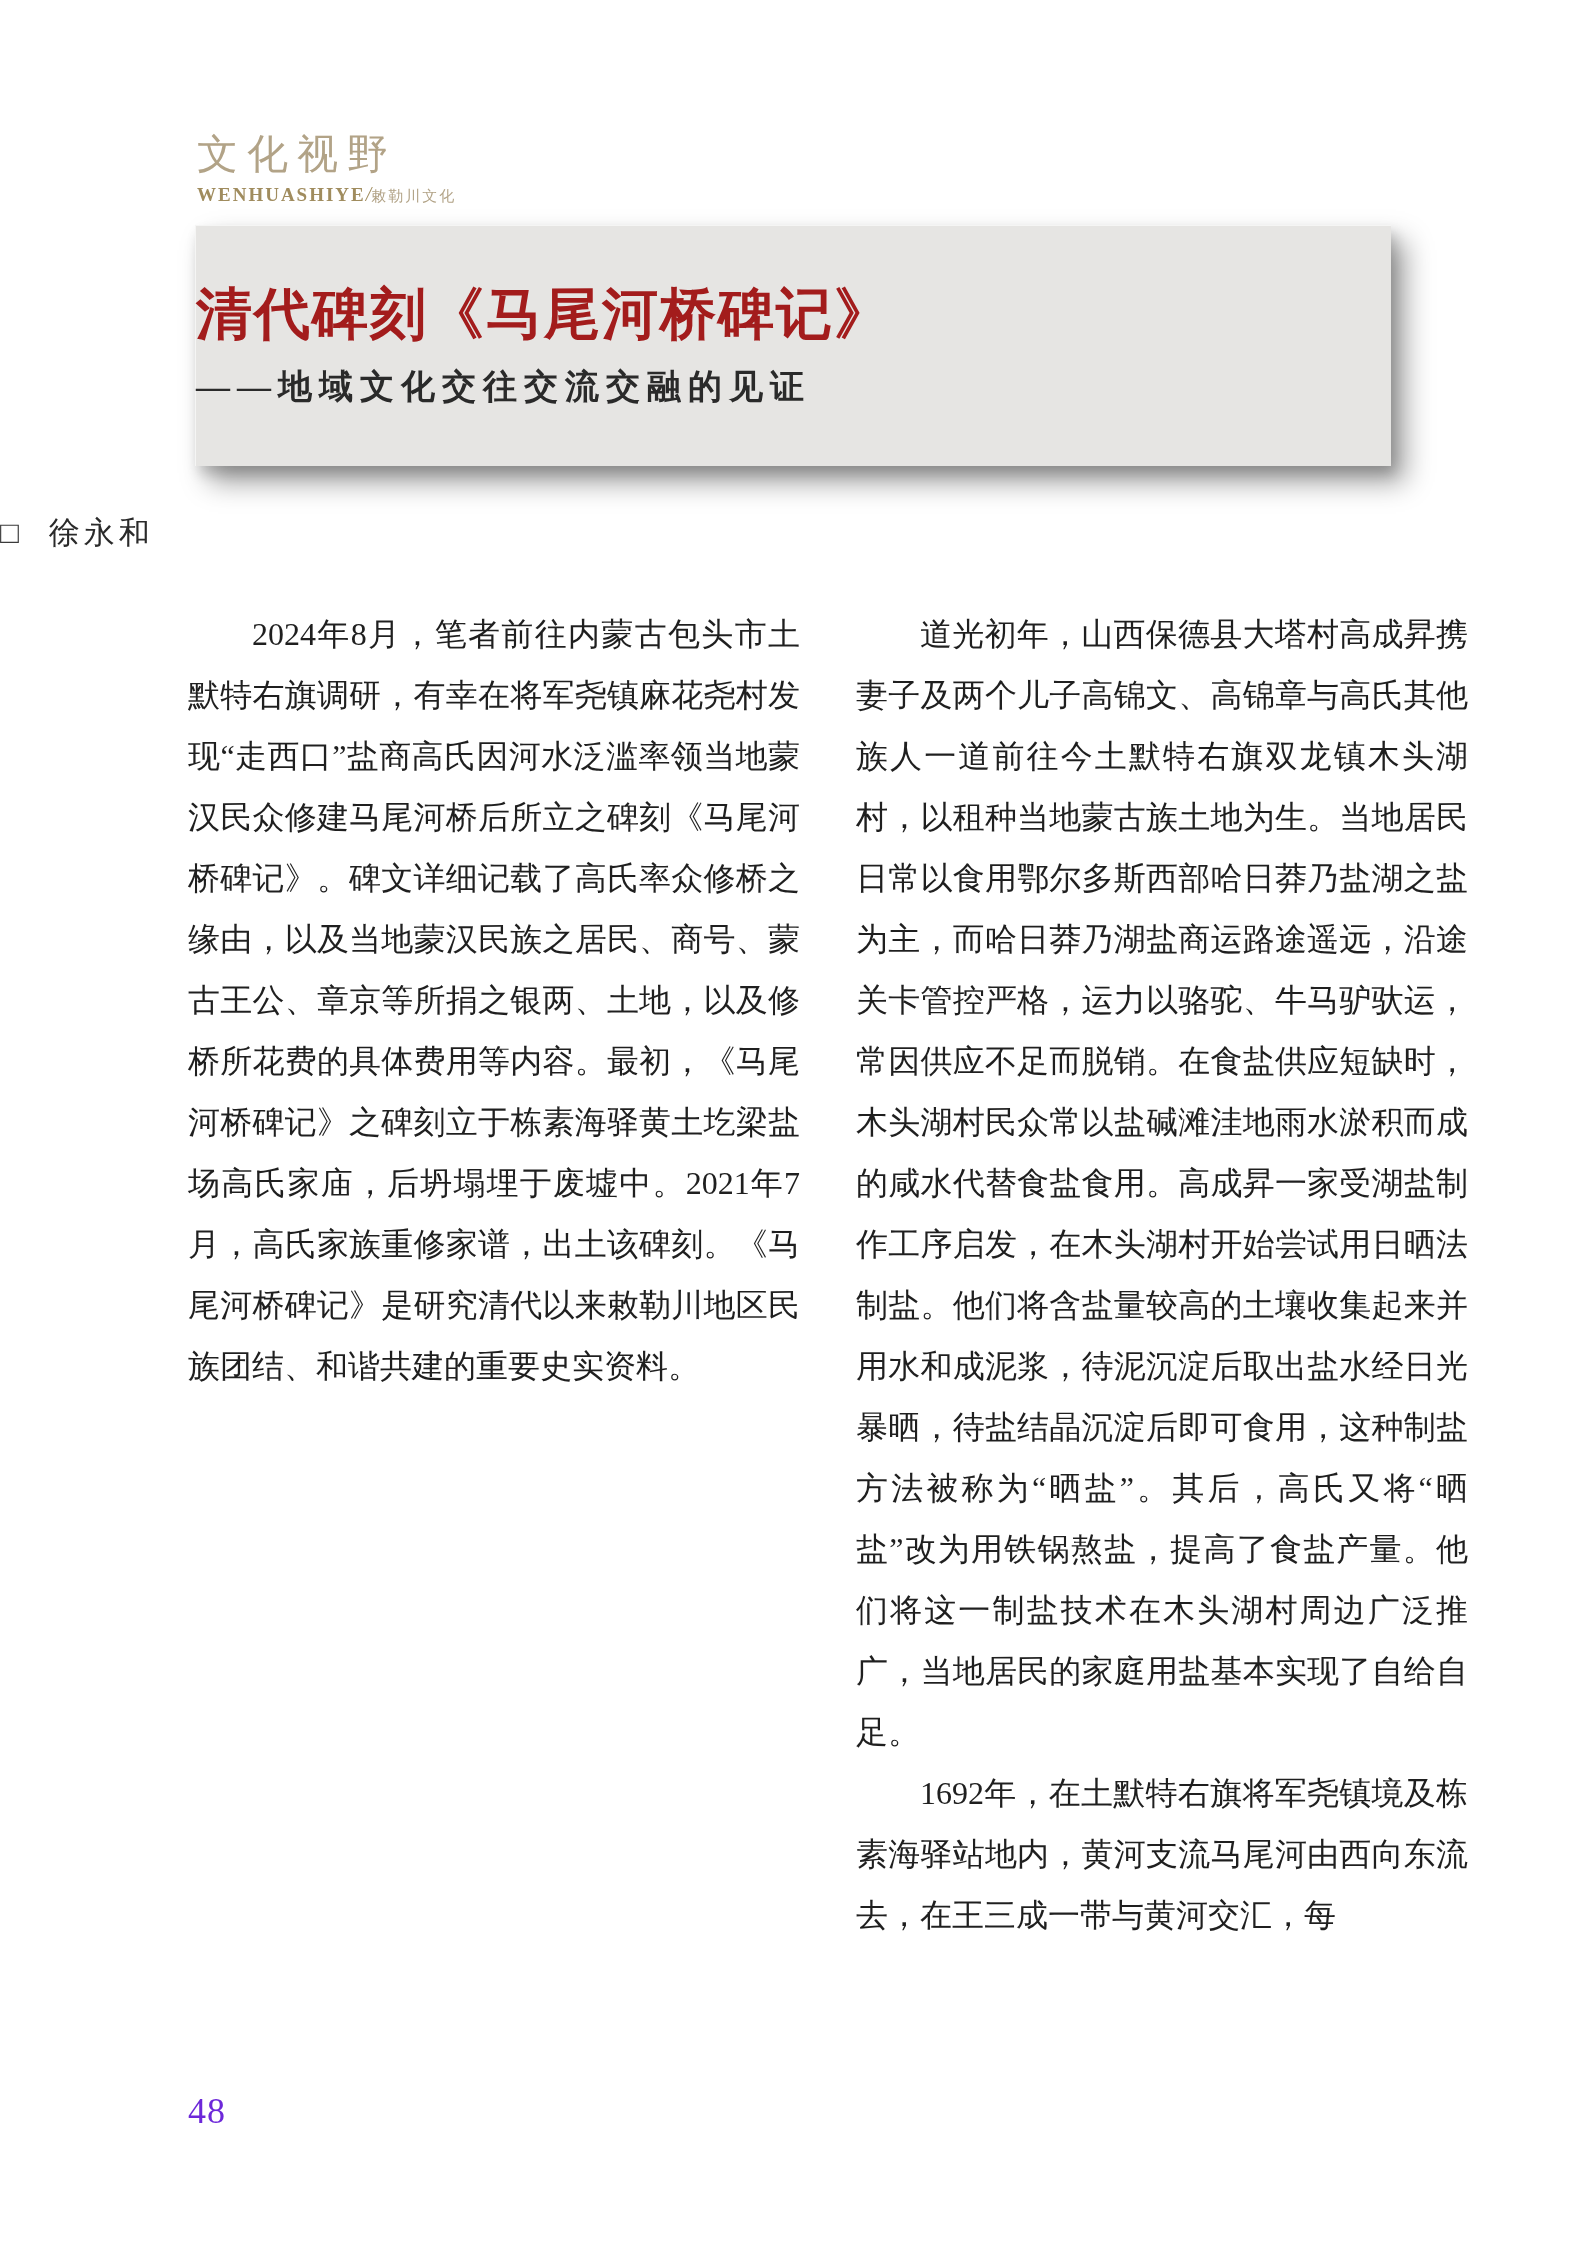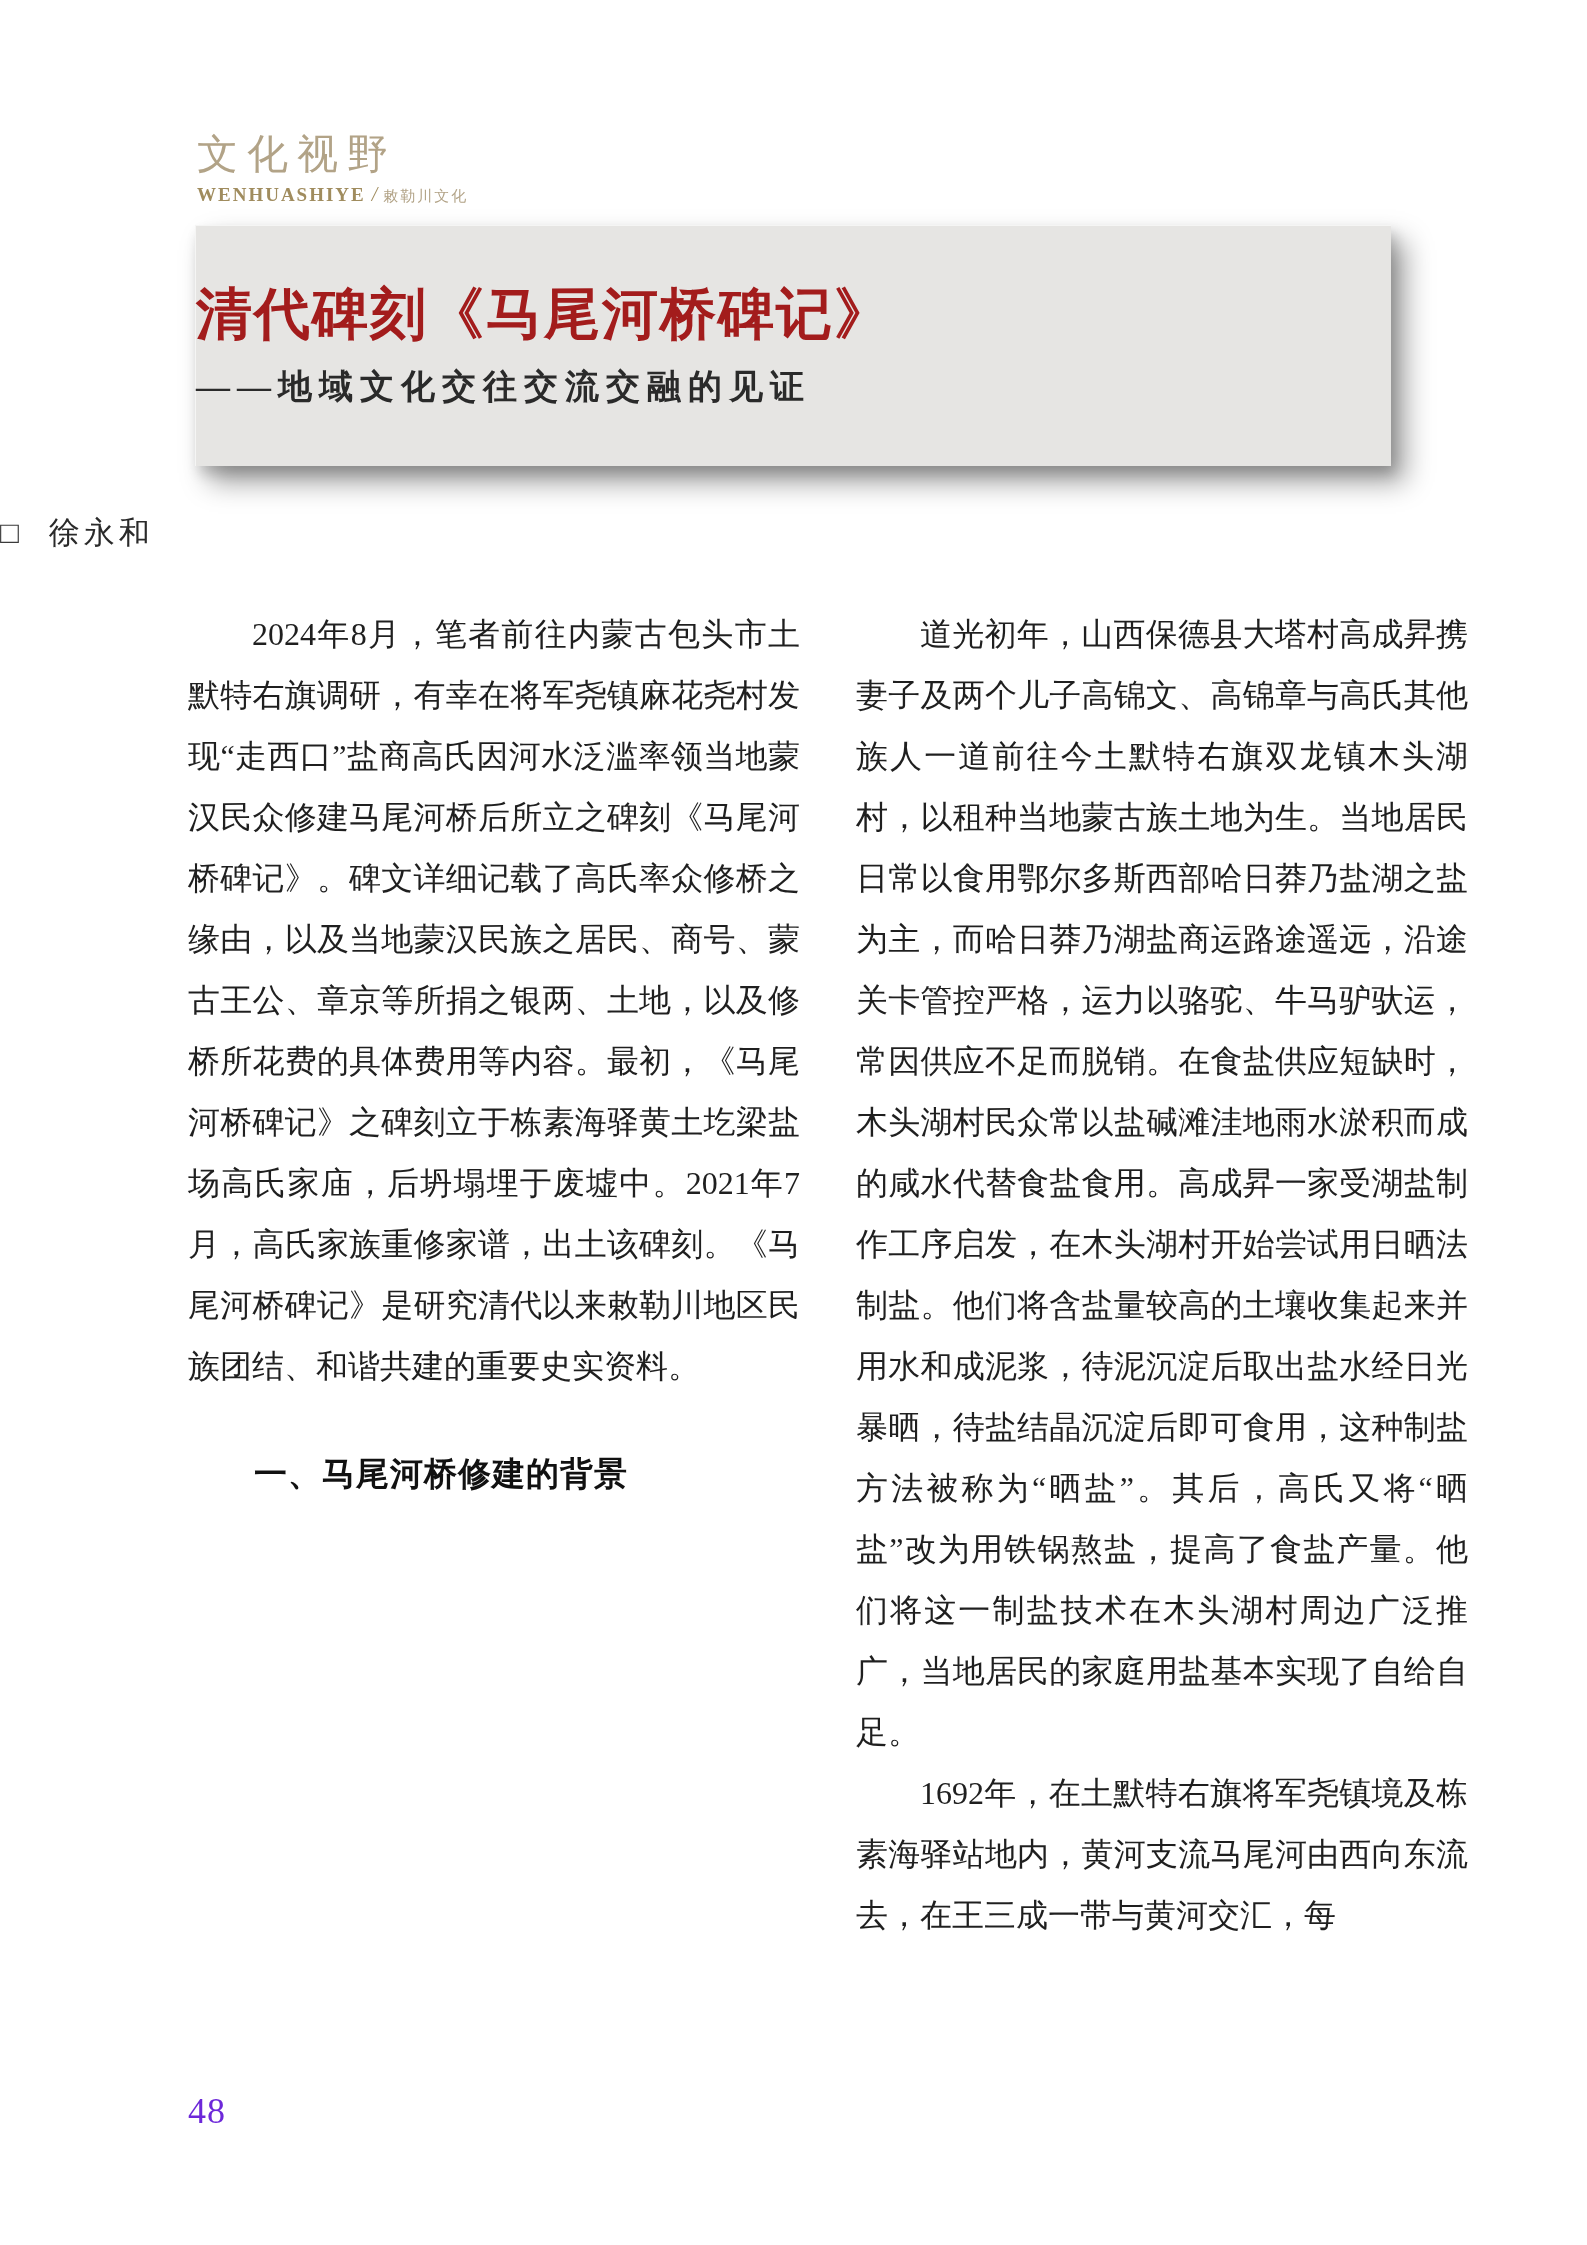--- a/index.html
+++ b/index.html
@@ -17,21 +17,21 @@
     color:var(--body-text);
   }
   .page{position:absolute;inset:0;background:#ffffff;}
 
   
   .masthead{position:absolute;left:197px;top:96px;}
   .masthead-title{
     font-size:41px;letter-spacing:9px;color:var(--masthead-gold);
     font-weight:400;line-height:1.1;margin-top:36px;
   }
-  .masthead-sub{margin-top:6px;display:flex;align-items:baseline;gap:6px;}
+  .masthead-sub{margin-top:6px;display:flex;align-items:baseline;gap:0;}
   .masthead-latin{
     font-size:19px;font-weight:700;letter-spacing:2px;color:var(--latin-gold);
   }
   .masthead-divider{font-size:20px;color:var(--latin-gold);font-style:italic;}
   .masthead-series{font-size:15px;letter-spacing:2px;color:var(--masthead-gold);}
 
   
   .banner{
     position:absolute;left:195px;top:225px;width:1196px;height:241px;
     background:var(--banner-bg);
@@ -99,21 +99,20 @@
     <h2 class="banner-subtitle">——地域文化交往交流交融的见证</h2>
   </section>
 
   <div class="byline">
     <span class="marker">□</span><span>徐永和</span>
   </div>
 
   <main class="article">
     <div class="col">
       <p class="para">2024年8月，笔者前往内蒙古包头市土默特右旗调研，有幸在将军尧镇麻花尧村发现“走西口”盐商高氏因河水泛滥率领当地蒙汉民众修建马尾河桥后所立之碑刻《马尾河桥碑记》。碑文详细记载了高氏率众修桥之缘由，以及当地蒙汉民族之居民、商号、蒙古王公、章京等所捐之银两、土地，以及修桥所花费的具体费用等内容。最初，《马尾河桥碑记》之碑刻立于栋素海驿黄土圪梁盐场高氏家庙，后坍塌埋于废墟中。2021年7月，高氏家族重修家谱，出土该碑刻。《马尾河桥碑记》是研究清代以来敕勒川地区民族团结、和谐共建的重要史实资料。</p>
-      <h3 class="section-heading">一、马尾河桥修建的背景</h3>
     </div>
     <div class="col">
       <p class="para">道光初年，山西保德县大塔村高成昇携妻子及两个儿子高锦文、高锦章与高氏其他族人一道前往今土默特右旗双龙镇木头湖村，以租种当地蒙古族土地为生。当地居民日常以食用鄂尔多斯西部哈日莽乃盐湖之盐为主，而哈日莽乃湖盐商运路途遥远，沿途关卡管控严格，运力以骆驼、牛马驴驮运，常因供应不足而脱销。在食盐供应短缺时，木头湖村民众常以盐碱滩洼地雨水淤积而成的咸水代替食盐食用。高成昇一家受湖盐制作工序启发，在木头湖村开始尝试用日晒法制盐。他们将含盐量较高的土壤收集起来并用水和成泥浆，待泥沉淀后取出盐水经日光暴晒，待盐结晶沉淀后即可食用，这种制盐方法被称为“晒盐”。其后，高氏又将“晒盐”改为用铁锅熬盐，提高了食盐产量。他们将这一制盐技术在木头湖村周边广泛推广，当地居民的家庭用盐基本实现了自给自足。</p>
       <p class="para">1692年，在土默特右旗将军尧镇境及栋素海驿站地内，黄河支流马尾河由西向东流去，在王三成一带与黄河交汇，每</p>
     </div>
   </main>
 
   <div class="page-number">48</div>
 
 </div>

